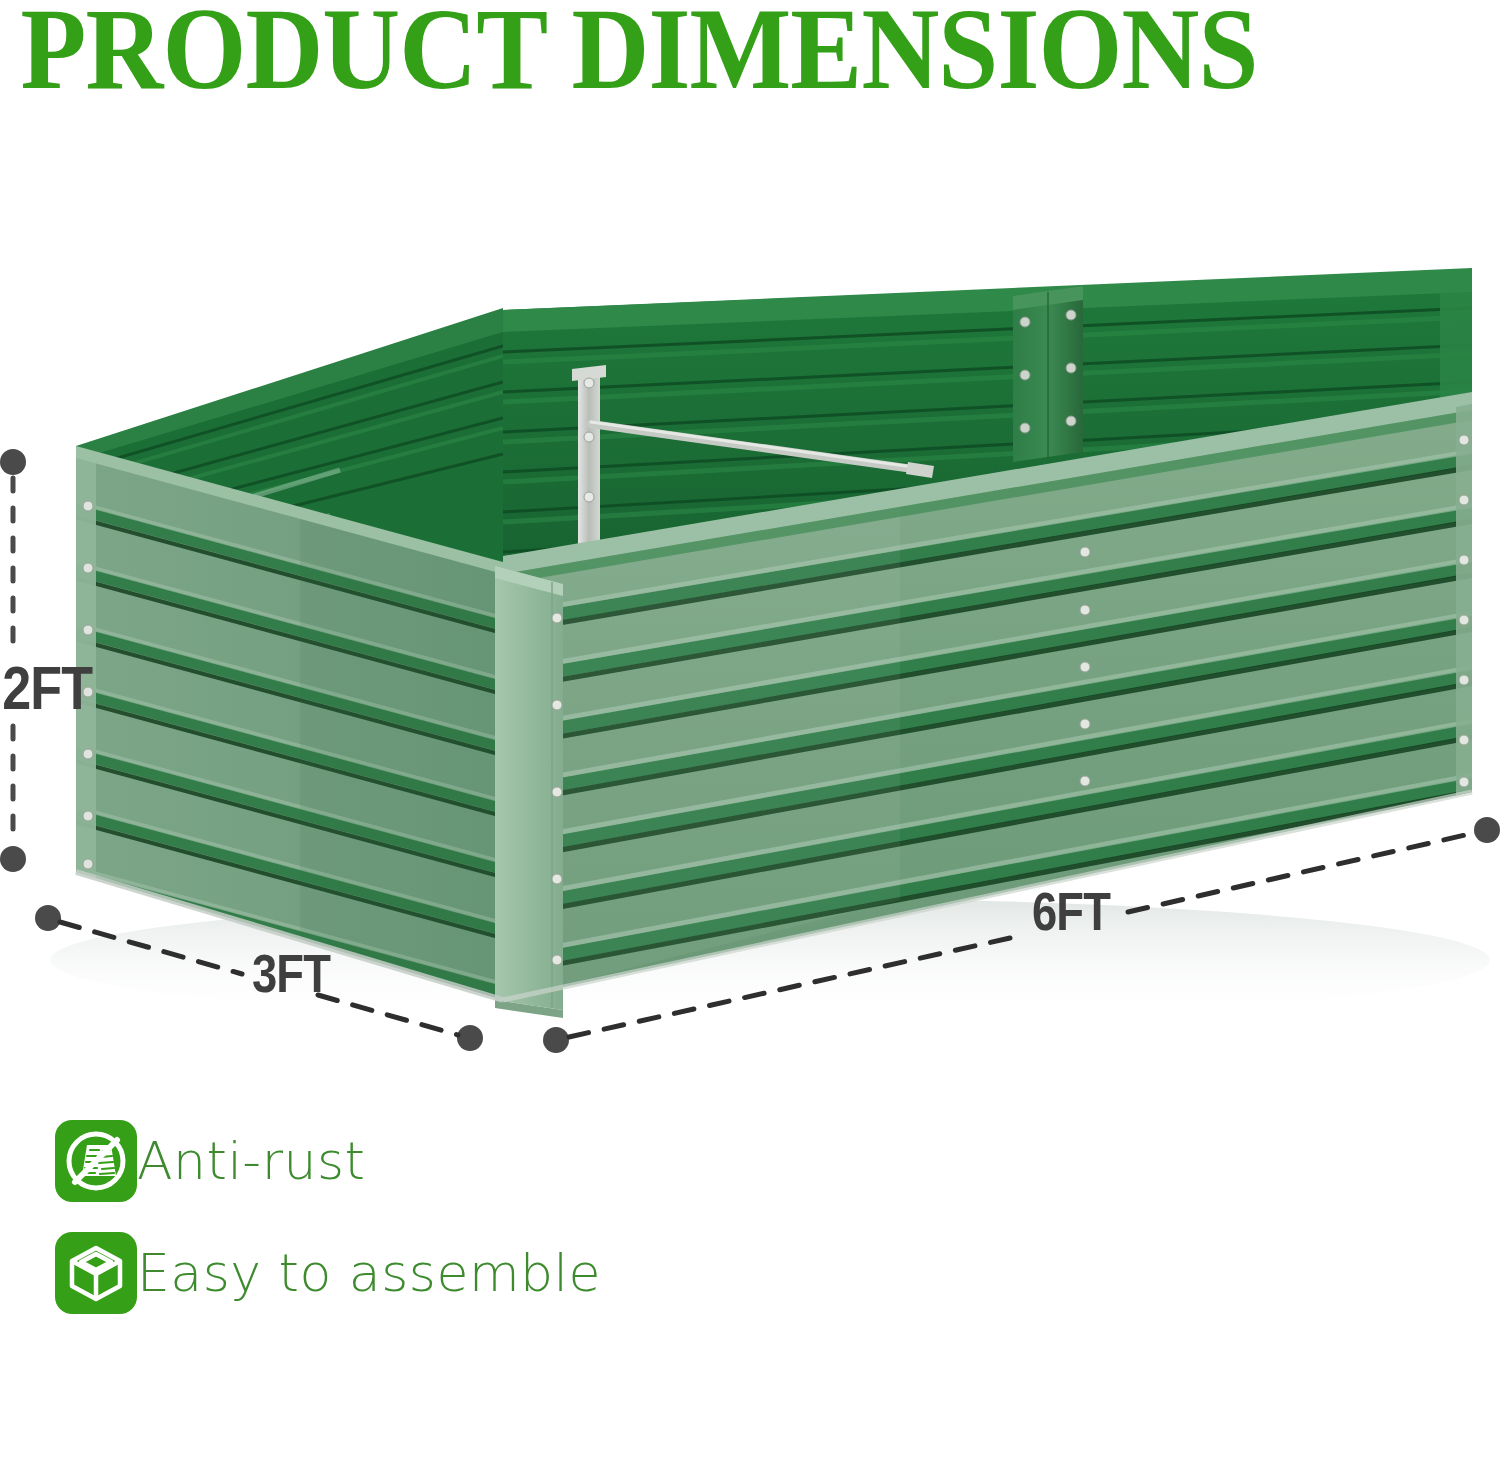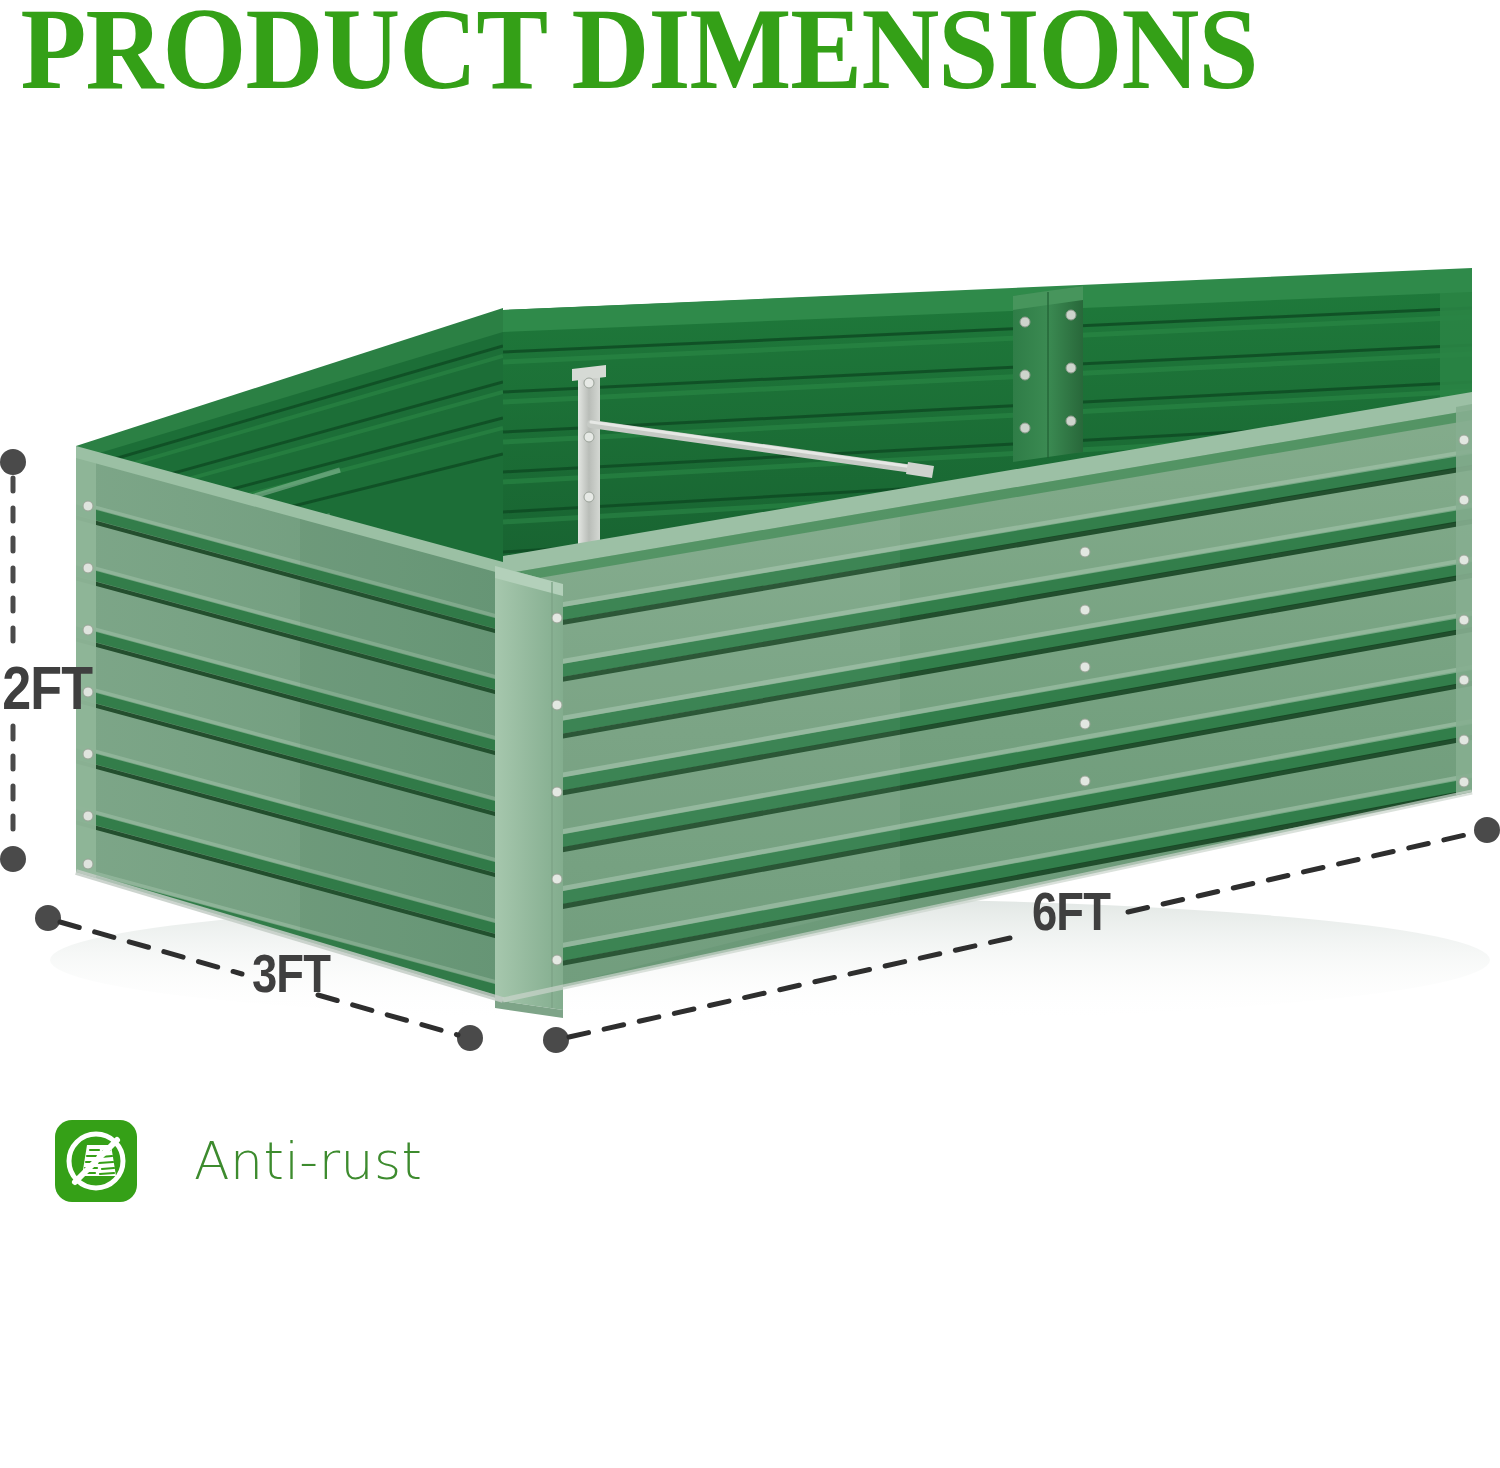--- a/index.html
+++ b/index.html
@@ -30,21 +30,20 @@
   #scene svg{display:block;}
 
   
   #features{position:absolute;left:55px;top:1105px;width:900px;}
   .feat{display:flex;align-items:center;height:112px;}
   .feat-icon{
     width:82px;height:82px;border-radius:17px;background:#35a017;
     flex:0 0 82px;display:flex;align-items:center;justify-content:center;
   }
   .feat-label{
-    margin-left:57px;
     color:#3d8b2e;
     font-size:52px;
     font-family:"DejaVu Sans", sans-serif;
     font-weight:300;
     letter-spacing:0.5px;
     white-space:nowrap;
   }
 </style>
 </head>
 <body>
@@ -384,14 +383,27 @@
               <path d="M37,46 L51,45"></path>
           </g>
         </g>
         <path d="M12,54 L54,12" stroke="#ffffff" stroke-width="6" stroke-linecap="round"></path>
       </svg>
     </div>
     <div class="feat-label">Anti-rust</div>
   </div>
 
 
+  <div class="feat">
+    <div class="feat-icon">
+      <svg width="62" height="62" viewBox="0 0 62 62">
+        <g fill="none" stroke="#ffffff" stroke-width="4.5" stroke-linejoin="round">
+          <polygon points="31,6 55,19 55,44 31,57 7,44 7,19"></polygon>
+          <polyline points="7,19 31,32 55,19"></polyline>
+          <line x1="31" y1="32" x2="31" y2="57"></line>
+          <polygon points="31,12 46,20 31,28 16,20"></polygon>
+        </g>
+      </svg>
+    </div>
+    <div class="feat-label">Easy to assemble</div>
+  </div>
 
 </div>
 
 </body></html>

